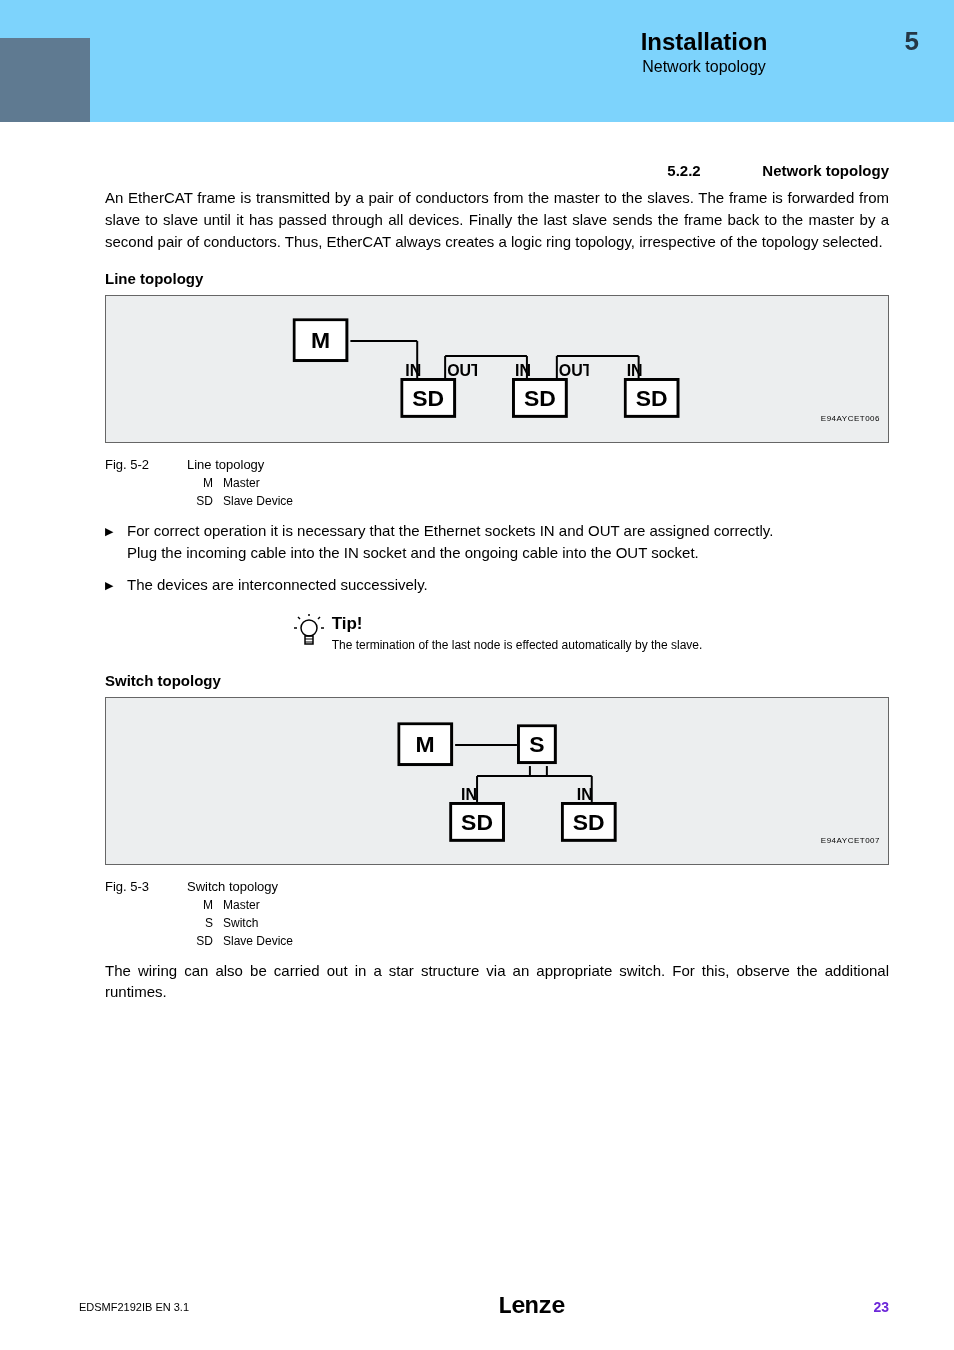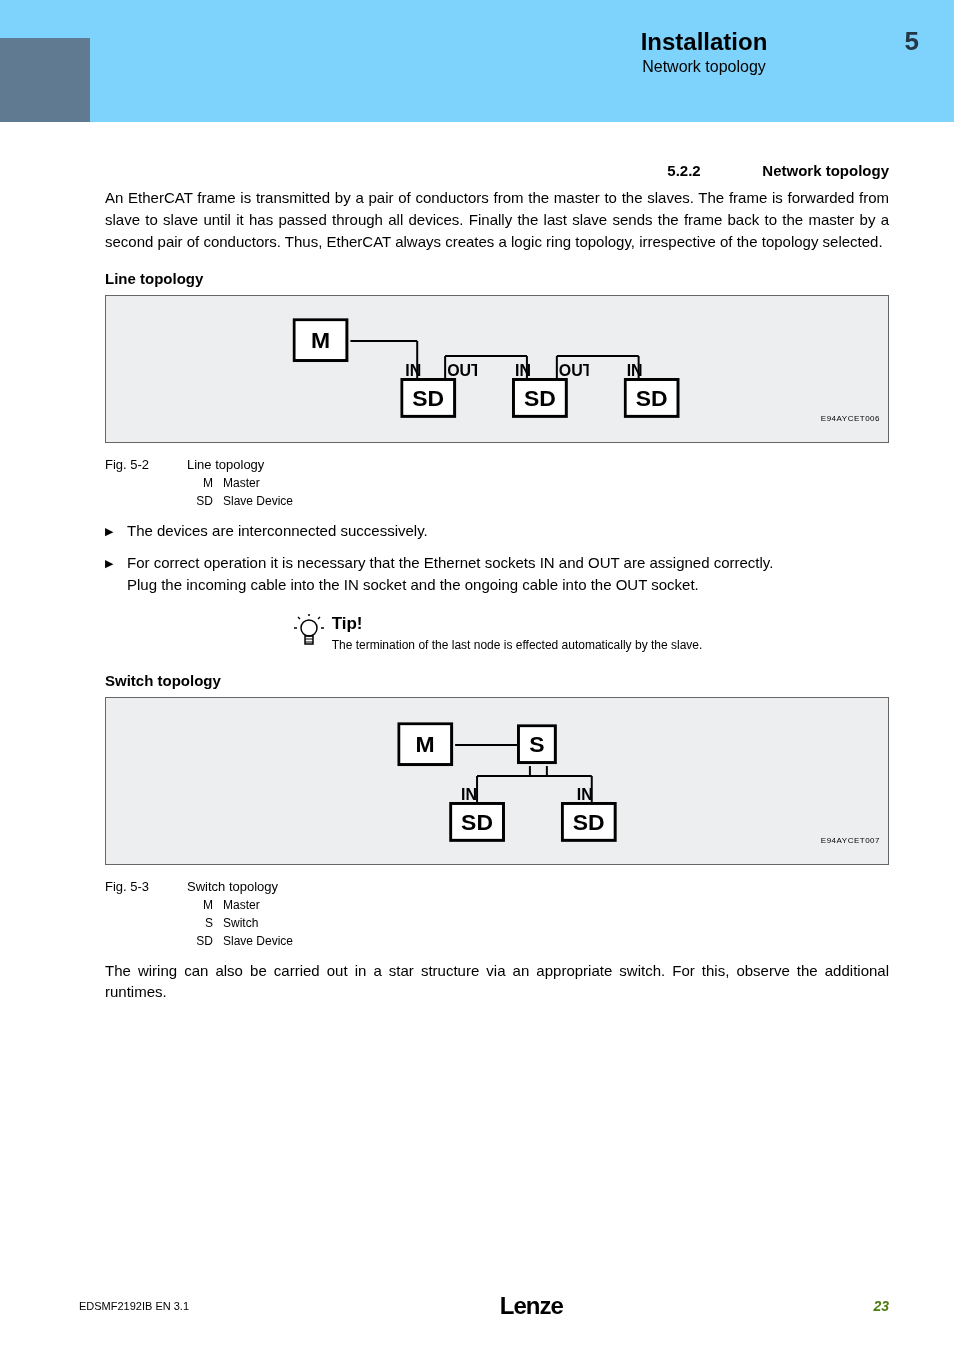--- a/index.html
+++ b/index.html
@@ -54,22 +54,22 @@
   .tip-body { }
   .tip-title { font-weight: bold; font-size: 17px; margin-bottom: 4px; }
   .tip-text { font-size: 12px; }
   .node-box { border: 3px solid #000; font-family: Arial, sans-serif; font-weight: bold; font-size: 23px; display: inline-flex; align-items: center; justify-content: center; background: #fff; }
   .m-box { width: 56px; height: 44px; }
   .sd-box { width: 56px; height: 40px; }
   .s-box { width: 40px; height: 40px; }
   .port-lbl { font-size: 16px; font-weight: bold; font-family: Arial, sans-serif; }
   .footer { position: absolute; bottom: 30px; left: 14px; right: 0; display: flex; align-items: center; justify-content: space-between; padding: 0 65px 0 65px; }
   .footer-l { font-size: 11px; }
-  .footer-r { font-size: 14px; font-weight: bold; color: #4d7c0f; font-style: italic; }
-  .logo { font-family: Liberation Sans, sans-serif; font-weight: 900; font-size: 24px; letter-spacing: -1px; display: flex; align-items: center; }
+  .footer-r { font-size: 14px; font-weight: bold; color: #6d28d9; }
+  .logo { font-family: Liberation Mono, monospace; font-weight: 900; font-size: 24px; letter-spacing: -1px; display: flex; align-items: center; }
 </style>
 </head>
 <body>
 
 <div class="header-bar">
   <div class="header-left-patch"></div>
   <div class="header-right">
     <div class="header-title">Installation</div>
     <div class="header-sub2">Network topology</div>
   </div>
@@ -125,23 +125,23 @@
         <span class="legend-key">M</span>
         <span>Master</span>
       </div>
     <div class="legend-row">
         <span class="legend-key">SD</span>
         <span>Slave Device</span>
       </div>
   </div>
 
   <ul class="bullets">
-    <li>The devices are interconnected successively.</li>
     <li style="white-space: pre-line;">For correct operation it is necessary that the Ethernet sockets IN and OUT are assigned correctly.
 Plug the incoming cable into the IN socket and the ongoing cable into the OUT socket.</li>
+    <li>The devices are interconnected successively.</li>
   </ul>
 
   <div class="tip-block">
     <div class="tip-icon">
       <svg width="34" height="34" viewBox="0 0 34 34">
         <circle cx="17" cy="14" r="8" fill="none" stroke="#000" stroke-width="1.5"></circle>
         <line x1="17" y1="2" x2="17" y2="-1" stroke="#000" stroke-width="1.5"></line>
         <line x1="5" y1="14" x2="2" y2="14" stroke="#000" stroke-width="1.5"></line>
         <line x1="29" y1="14" x2="32" y2="14" stroke="#000" stroke-width="1.5"></line>
         <line x1="8" y1="5" x2="6" y2="3" stroke="#000" stroke-width="1.5"></line>

